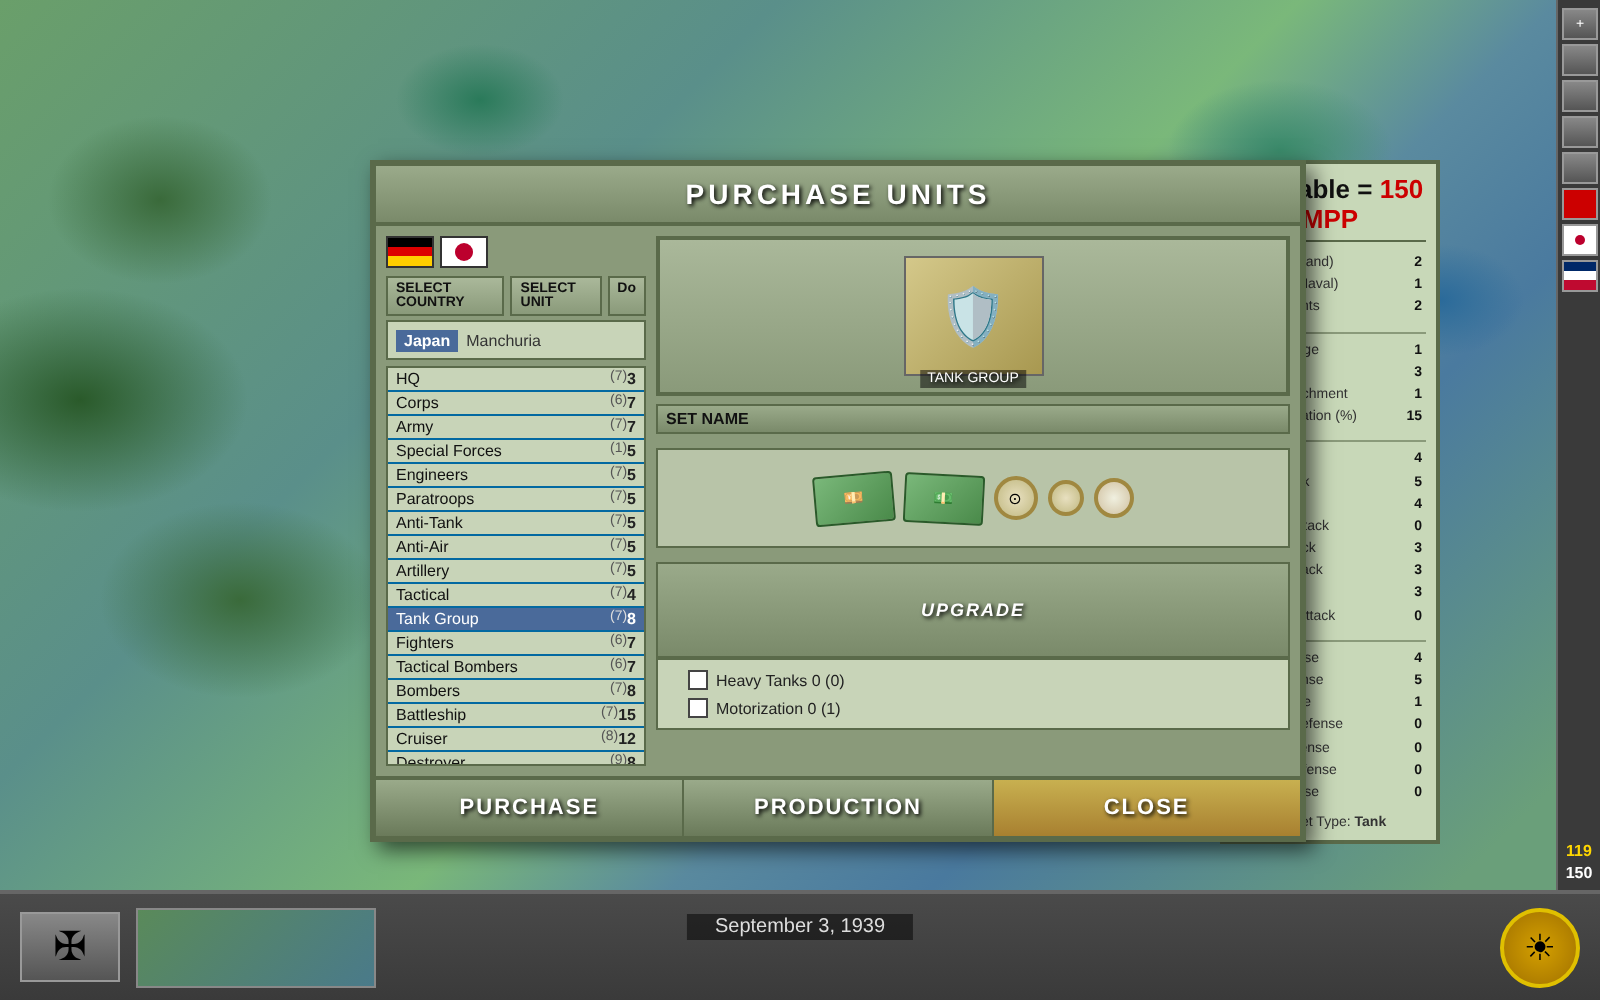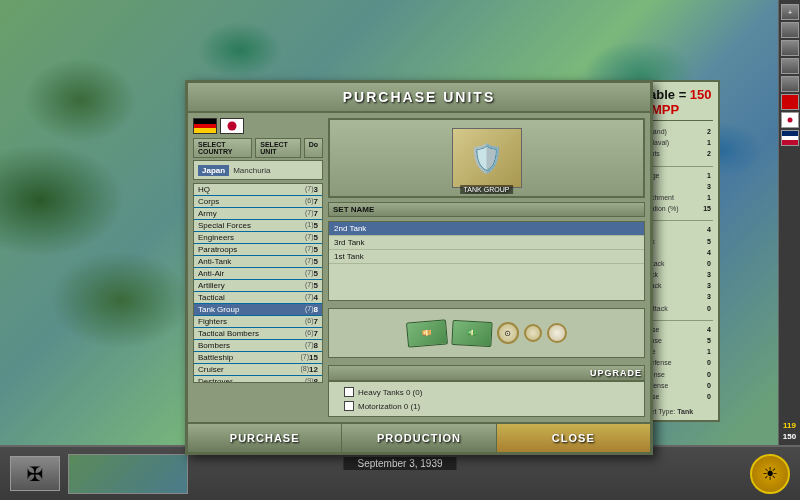--- a/index.html
+++ b/index.html
@@ -347,27 +347,28 @@
     }
 
     
     .upgrade-section {
       margin-top: 3px;
     }
 
     .upgrade-header {
       background: linear-gradient(180deg, #9aaa8a 0%, #7a8a6a 100%);
       border: 1px solid #5a6a4a;
-      text-align: right;
-      padding: 2px;
+      text-align: center;
+      padding: 18px;
       font-size: 9px;
       font-weight: bold;
       color: #fff;
       text-shadow: 1px 1px 2px #000;
       letter-spacing: 1px;
+      font-style: italic;
     }
 
     .upgrade-list {
       background: #c8d4b8;
       border: 1px solid #5a6a4a;
       padding: 3px 5px;
       font-size: 8px;
     }
 
     .upgrade-item {
@@ -777,25 +778,20 @@
     </div>
 
     <div class="mid-col">
 
       <div class="unit-portrait-area">
         <div class="unit-portrait">🛡️</div>
         <div class="unit-portrait-label">TANK GROUP</div>
       </div>
 
       <div class="set-name-label">SET NAME</div>
-      <div class="set-name-list" id="set-name-list">
-      <div class="set-name-item active">2nd Tank</div>
-          <div class="set-name-item">3rd Tank</div>
-          <div class="set-name-item">1st Tank</div>
-        </div>
 
       <div class="money-area">
         <div class="banknote">💴</div>
         <div class="banknote" style="transform:rotate(3deg);">💵</div>
         <div class="coin">⊙</div>
         <div class="coin" style="width:18px;height:18px;"></div>
         <div class="coin" style="width:20px;height:20px;background:radial-gradient(circle,#f0f0e0,#d0c0a0);"></div>
       </div>
 
       <div class="upgrade-section">

